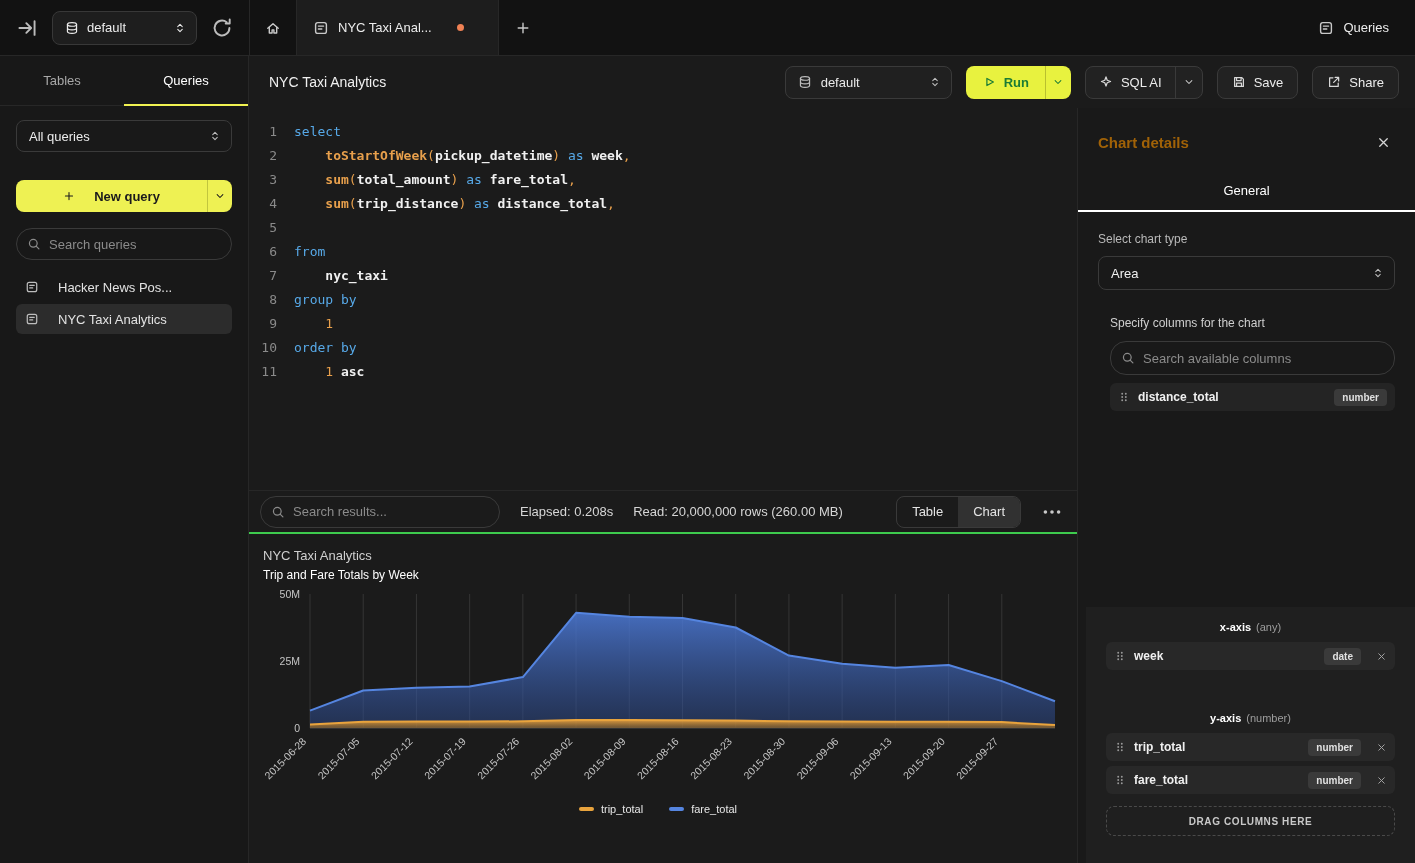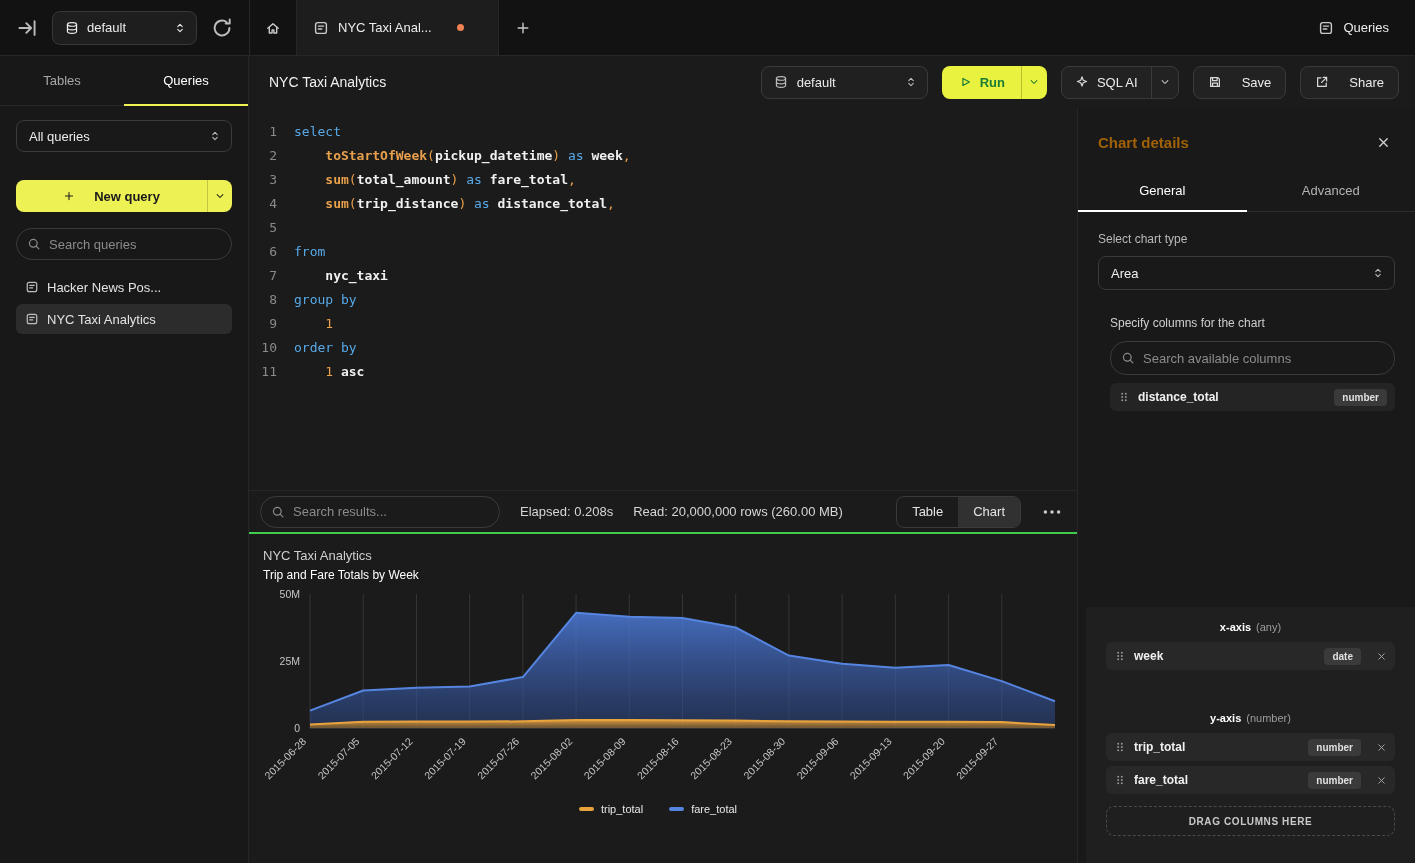--- a/index.html
+++ b/index.html
@@ -47,21 +47,21 @@
     color:#1a1a1c;font-weight:bold}
   .newq-chev{width:25px;background:#eef153;border-left:1px solid #c2c63e;display:flex;align-items:center;
     justify-content:center;color:#1a1a1c}
   .searchbox,.cb-search,.rb-search{display:flex;align-items:center;gap:8px;height:32px;padding:0 10px;
     border:1px solid #3a3a3a;border-radius:16px;color:#8b8b8b}
   .searchbox{margin-top:16px}
   .searchbox input,.cb-search input,.rb-search input{flex:1;min-width:0;background:transparent;border:0;outline:0;
     color:#e9e9e9;font-size:13px;font-family:inherit}
   .searchbox input::placeholder,.cb-search input::placeholder,.rb-search input::placeholder{color:#8b8b8b}
   .sb-list{margin-top:12px;display:flex;flex-direction:column;gap:2px}
-  .qitem{display:flex;align-items:center;gap:8px;height:30px;padding:0 9px;border-radius:6px;color:#e2e2e2;
+  .qitem{display:flex;align-items:center;gap:19px;height:30px;padding:0 9px;border-radius:6px;color:#e2e2e2;
     cursor:pointer;white-space:nowrap;overflow:hidden}
   .qitem.selected{background:#2c2c2c}
   .qitem .ic{color:#bdbdbd}
   .qitem-label{overflow:hidden;text-overflow:ellipsis}
 
   
   .workspace{position:absolute;top:56px;left:249px;right:0;bottom:0;display:flex;flex-direction:column}
   .main-header{height:52px;flex:none;display:flex;align-items:center;padding:0 16px 0 20px;background:#1b1b1b}
   .main-title{font-size:14px;color:#f0f0f0}
   .mh-right{margin-left:auto;display:flex;align-items:center;gap:14px}
@@ -71,21 +71,21 @@
   .mh-select .ic{color:#bdbdbd}
   .runbtn{display:flex;height:33px;border-radius:8px;overflow:hidden;cursor:pointer}
   .run-main{display:flex;align-items:center;gap:8px;padding:0 16px;background:#e8f23f;color:#1b7c35;font-weight:bold}
   .run-main .ic{color:#1b7c35}
   .run-chev{width:26px;display:flex;align-items:center;justify-content:center;background:#e8f23f;
     border-left:1px solid #b9c02e;color:#1b7c35}
   .splitbtn{display:flex;height:33px;border:1px solid #3a3a3a;border-radius:8px;overflow:hidden;background:#222;cursor:pointer}
   .split-main{display:flex;align-items:center;gap:8px;padding:0 13px;color:#ececec}
   .split-main .ic{color:#d9d9d9}
   .split-chev{width:27px;display:flex;align-items:center;justify-content:center;border-left:1px solid #3a3a3a;color:#c9c9c9}
-  .btn{display:flex;align-items:center;gap:20px;height:33px;padding:0 14px;border:1px solid #3a3a3a;border-radius:8px;
+  .btn{display:flex;align-items:center;gap:8px;height:33px;padding:0 14px;border:1px solid #3a3a3a;border-radius:8px;
     background:#222;color:#ececec;cursor:pointer;font-size:13px;font-family:inherit}
   .btn .ic{color:#d9d9d9}
   .workrow{flex:1;display:flex;min-height:0}
   .maincol{width:829px;flex:none;display:flex;flex-direction:column;background:#1b1b1b;
     border-right:1px solid #272727;min-height:0}
 
   
   .editor{height:382px;flex:none;padding-top:12px;overflow:hidden;
     font-family:"DejaVu Sans Mono","Liberation Mono",monospace;font-size:13px;line-height:24px}
   .ed-row{display:flex}
@@ -505,21 +505,20 @@
         <div class="rp-header">
           <span class="rp-title">Chart details</span>
           <span class="rp-close">
               <svg viewBox="0 0 16 16" fill="none" stroke="currentColor" stroke-width="1.4" stroke-linecap="round" stroke-linejoin="round">
                 <path d="M4 4l8 8M12 4l-8 8"></path>
               </svg>
             </span>
         </div>
         <div class="rp-tabs">
           <div class="rp-tab active">General</div>
-          <div class="rp-tab">Advanced</div>
         </div>
         <div class="rp-body">
           <div class="rp-label">Select chart type</div>
           <div class="rp-select">
             <span>Area</span>
             <span class="ic ic12">
                 <svg viewBox="0 0 16 16" fill="none" stroke="currentColor" stroke-width="1.4" stroke-linecap="round" stroke-linejoin="round">
                   <path d="M5 6.1 8 3.1l3 3M5 9.9l3 3 3-3"></path>
                 </svg>
               </span>

